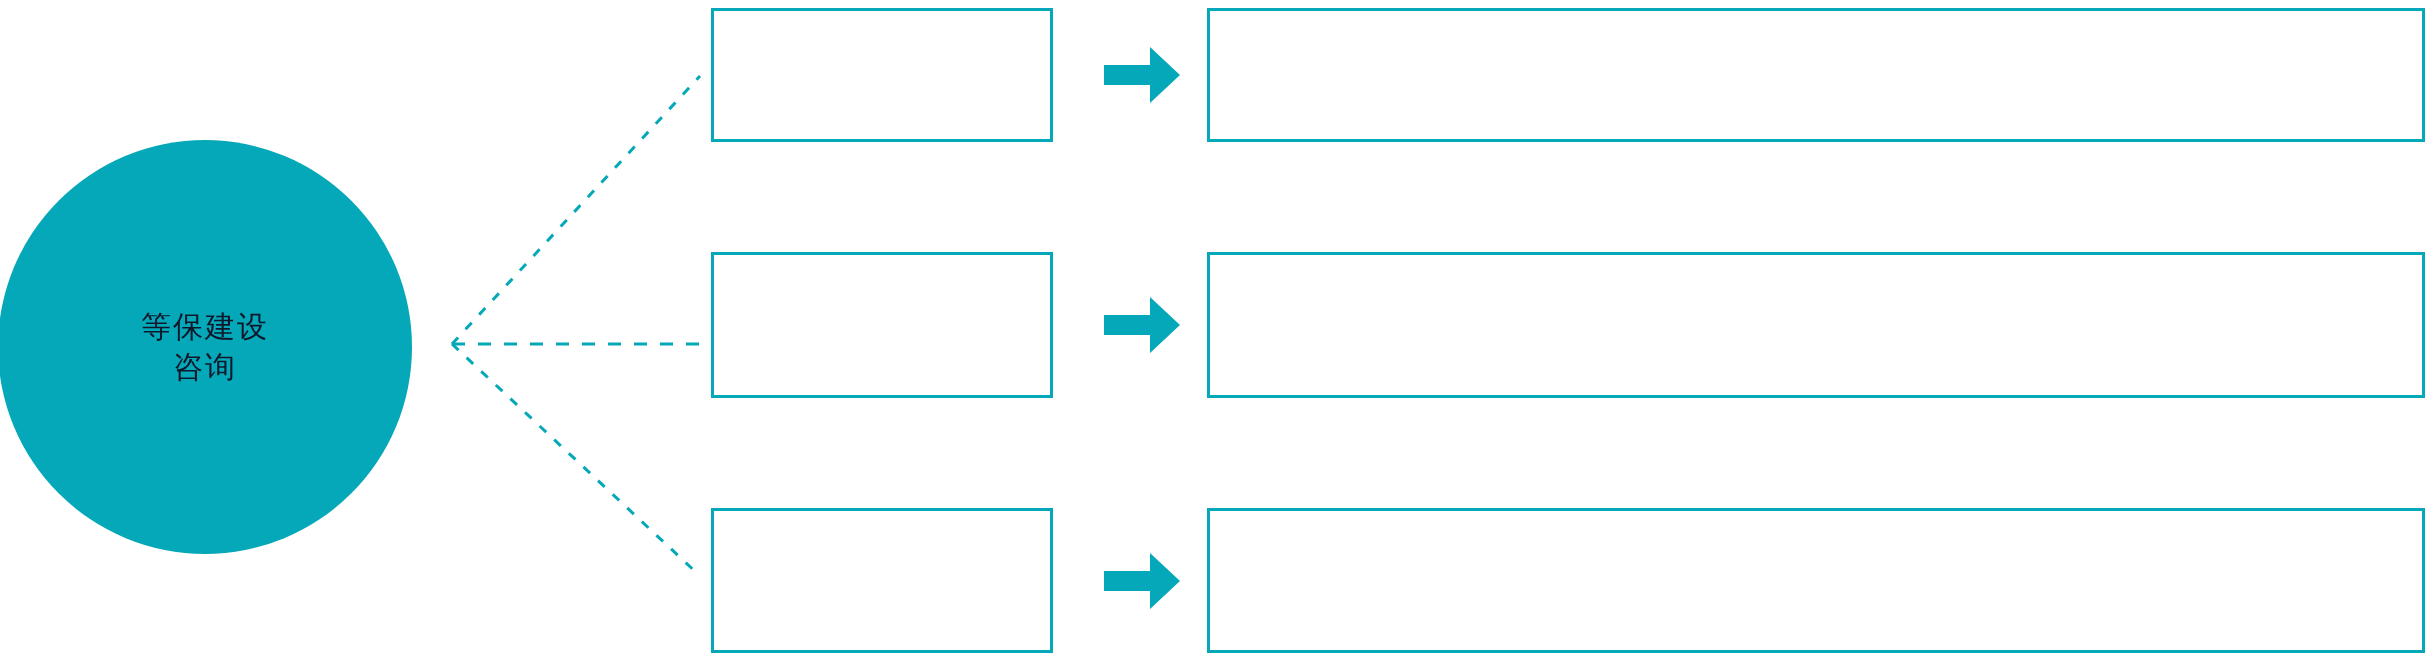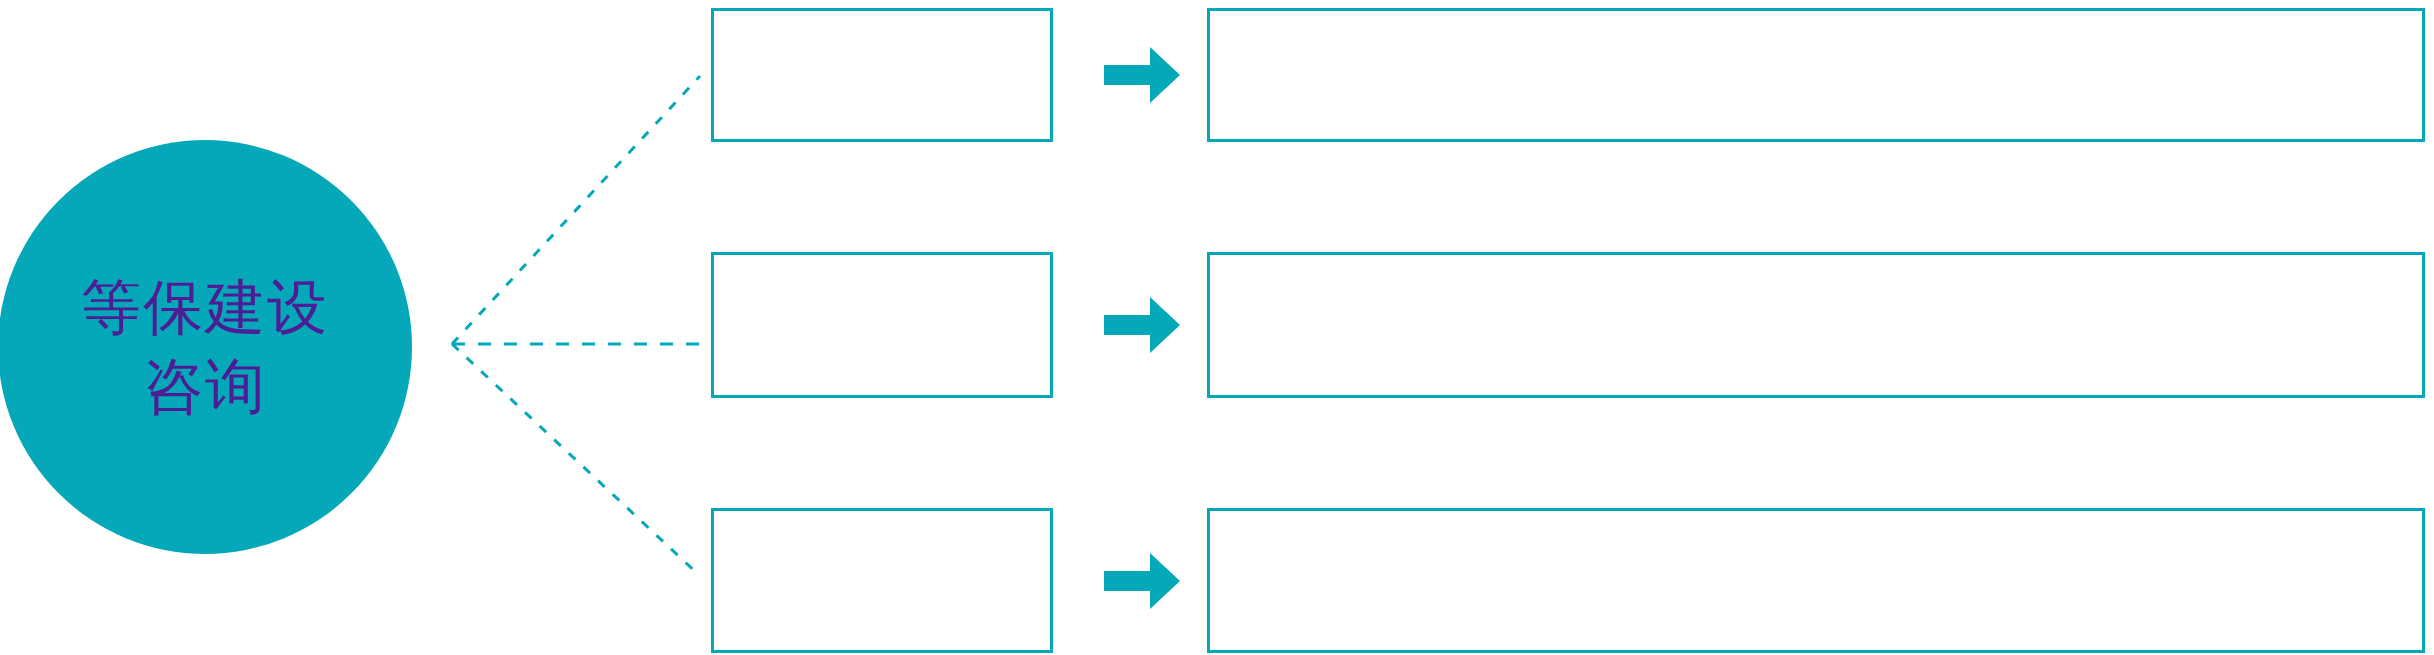--- a/index.html
+++ b/index.html
@@ -27,22 +27,22 @@
     height: 414px;
     border-radius: 50%;
     background: #05a8b8;
     display: flex;
     flex-direction: column;
     align-items: center;
     justify-content: center;
     box-sizing: border-box;
   }
   .hub-line {
-    color: #4c1d95;
-    font-size: 60px;
+    color: #0f172a;
+    font-size: 30px;
     line-height: 1.32;
     letter-spacing: 2px;
     font-weight: 400;
     white-space: nowrap;
     text-align: center;
   }
 
   
   .connectors {
     position: absolute;

